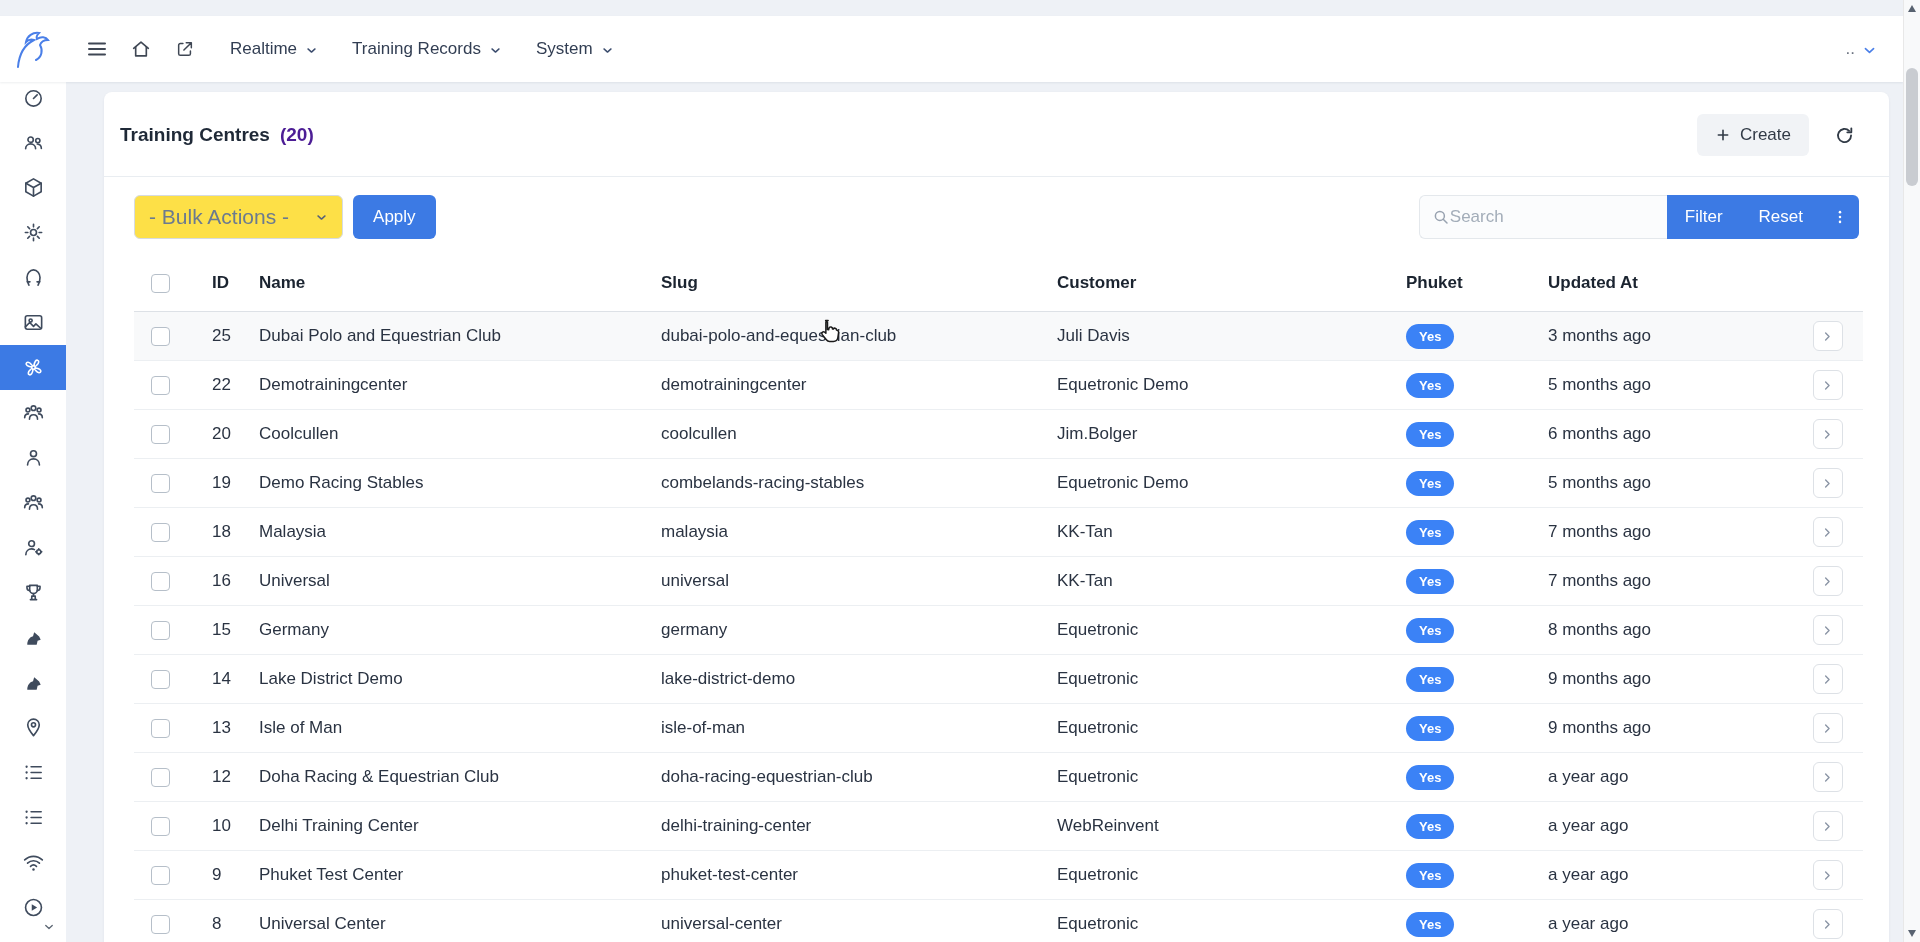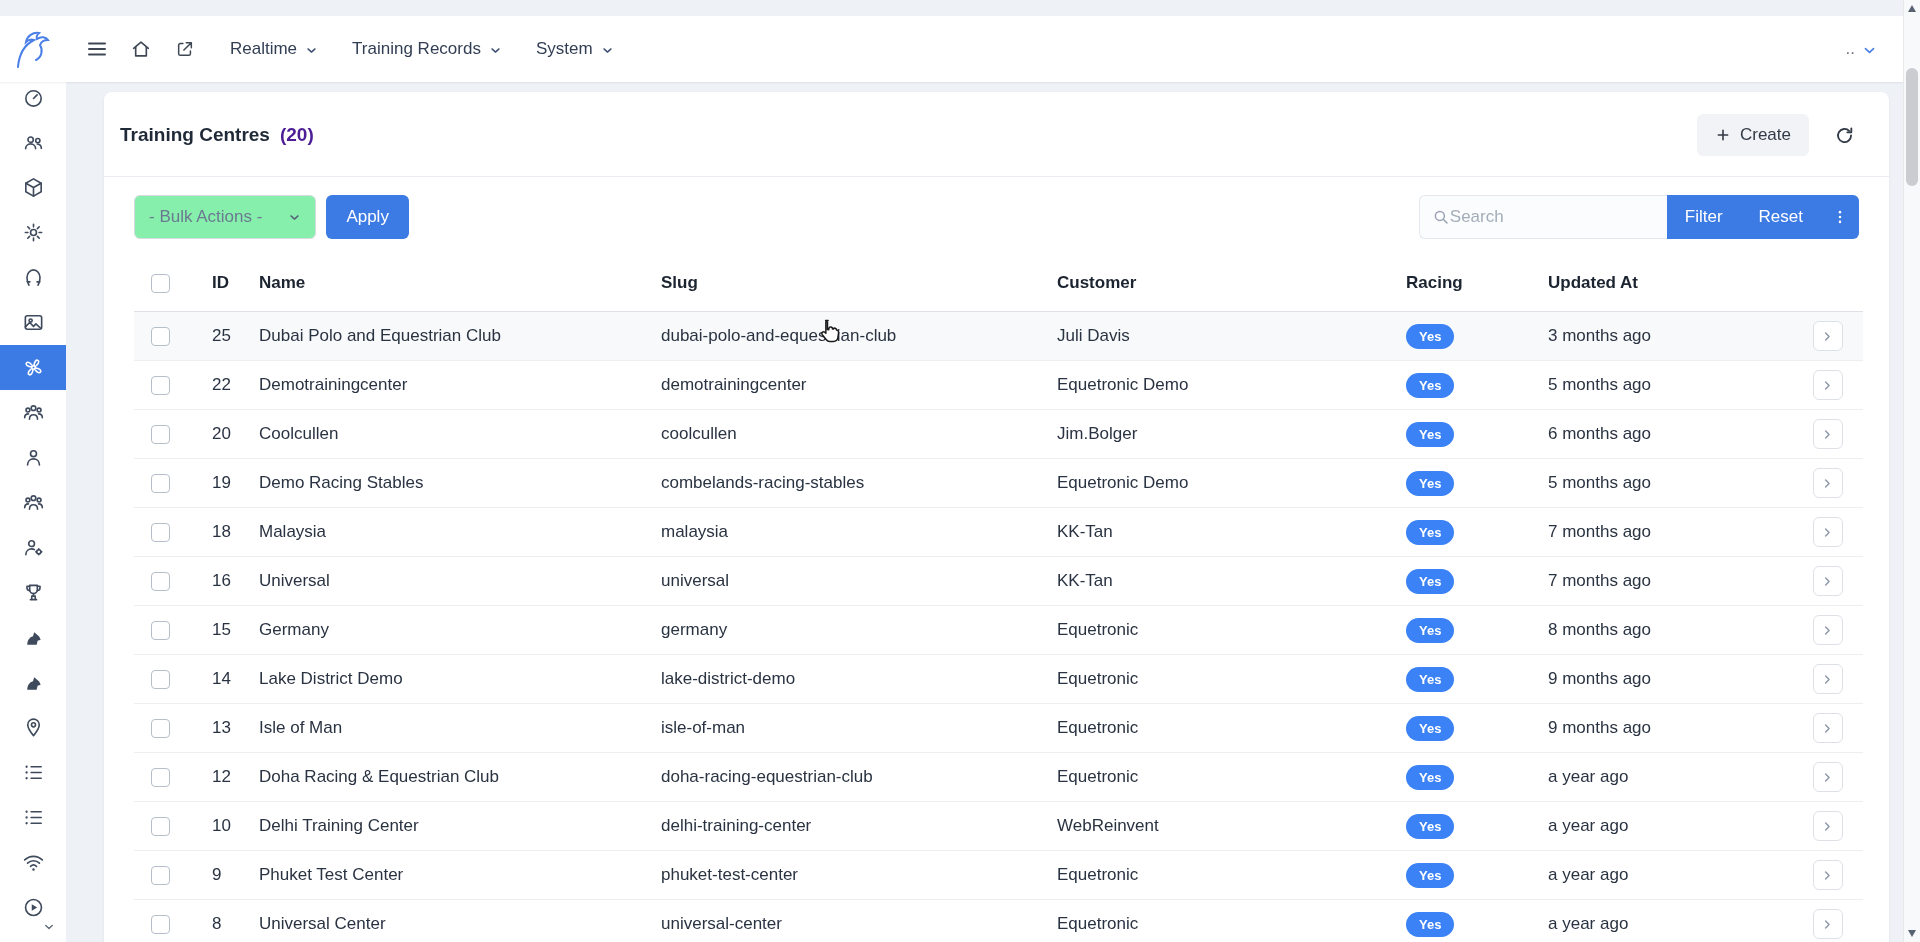--- a/index.html
+++ b/index.html
@@ -61,21 +61,21 @@
     font-size: 17px; color: #313a46; cursor: pointer;
   }
   .refresh-btn { margin-left: 20px; color: #313a46; }
   .divider { height: 1px; background: #e9edf1; }
 
   
   .toolbar { display: flex; align-items: center; padding: 18px 30px 24px; }
   .bulk-select {
     display: flex; align-items: center; gap: 26px; height: 44px;
     border: 1px solid #d6dbe1; border-radius: 6px; padding: 0 14px;
-    color: #6b7a90; background: #86efac; font-size: 17px; cursor: pointer;
+    color: #6b7a90; background: #fde047; font-size: 21px; cursor: pointer;
   }
   .bulk-select .chev { color: #55607a; }
   .apply-btn {
     margin-left: 10px; height: 44px; background: #3c7ae4; color: #fff; border: 0;
     border-radius: 6px; padding: 0 20px; font-size: 17px; cursor: pointer;
   }
   .search-wrap { margin-left: auto; display: flex; height: 44px; }
   .search-box {
     display: flex; align-items: center; width: 248px;
     background: #fbfcfd; border: 1px solid #e4e8ec; border-right: 0;
@@ -451,21 +451,21 @@
           <col style="width:252px">
           <col style="width:78px">
       </colgroup>
       <thead>
         <tr>
           <th class="c-check"><span class="checkbox"></span></th>
           <th class="c-id">ID</th>
           <th>Name</th>
           <th>Slug</th>
           <th>Customer</th>
-          <th>Racing</th>
+          <th>Phuket</th>
           <th>Updated At</th>
           <th></th>
         </tr>
       </thead>
       <tbody>
           <tr class="hovered">
             <td class="c-check"><span class="checkbox"></span></td>
             <td class="c-id">25</td>
             <td>Dubai Polo and Equestrian Club</td>
             <td>dubai-polo-and-equestrian-club</td>

